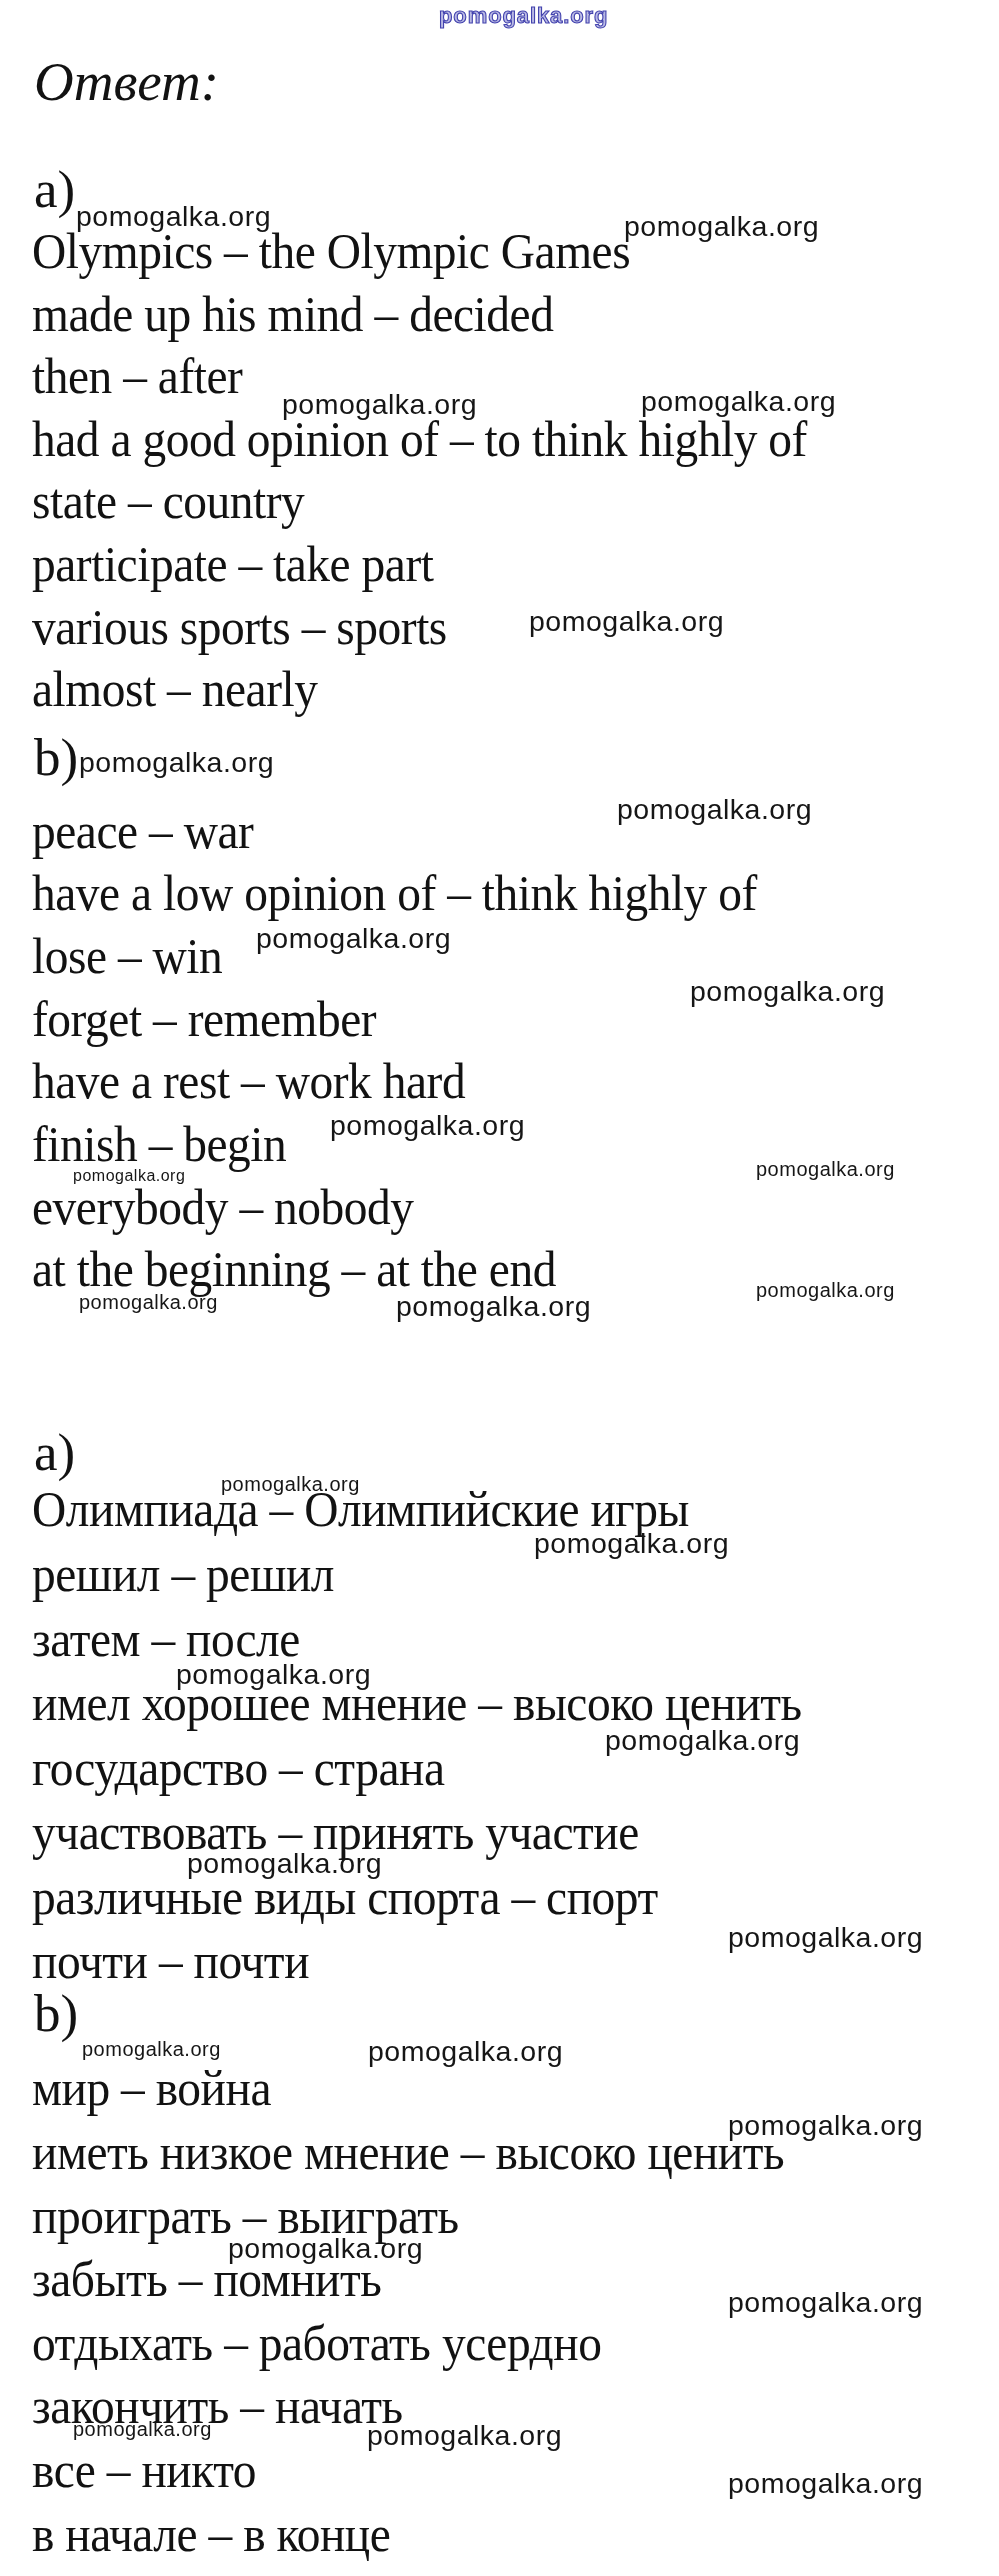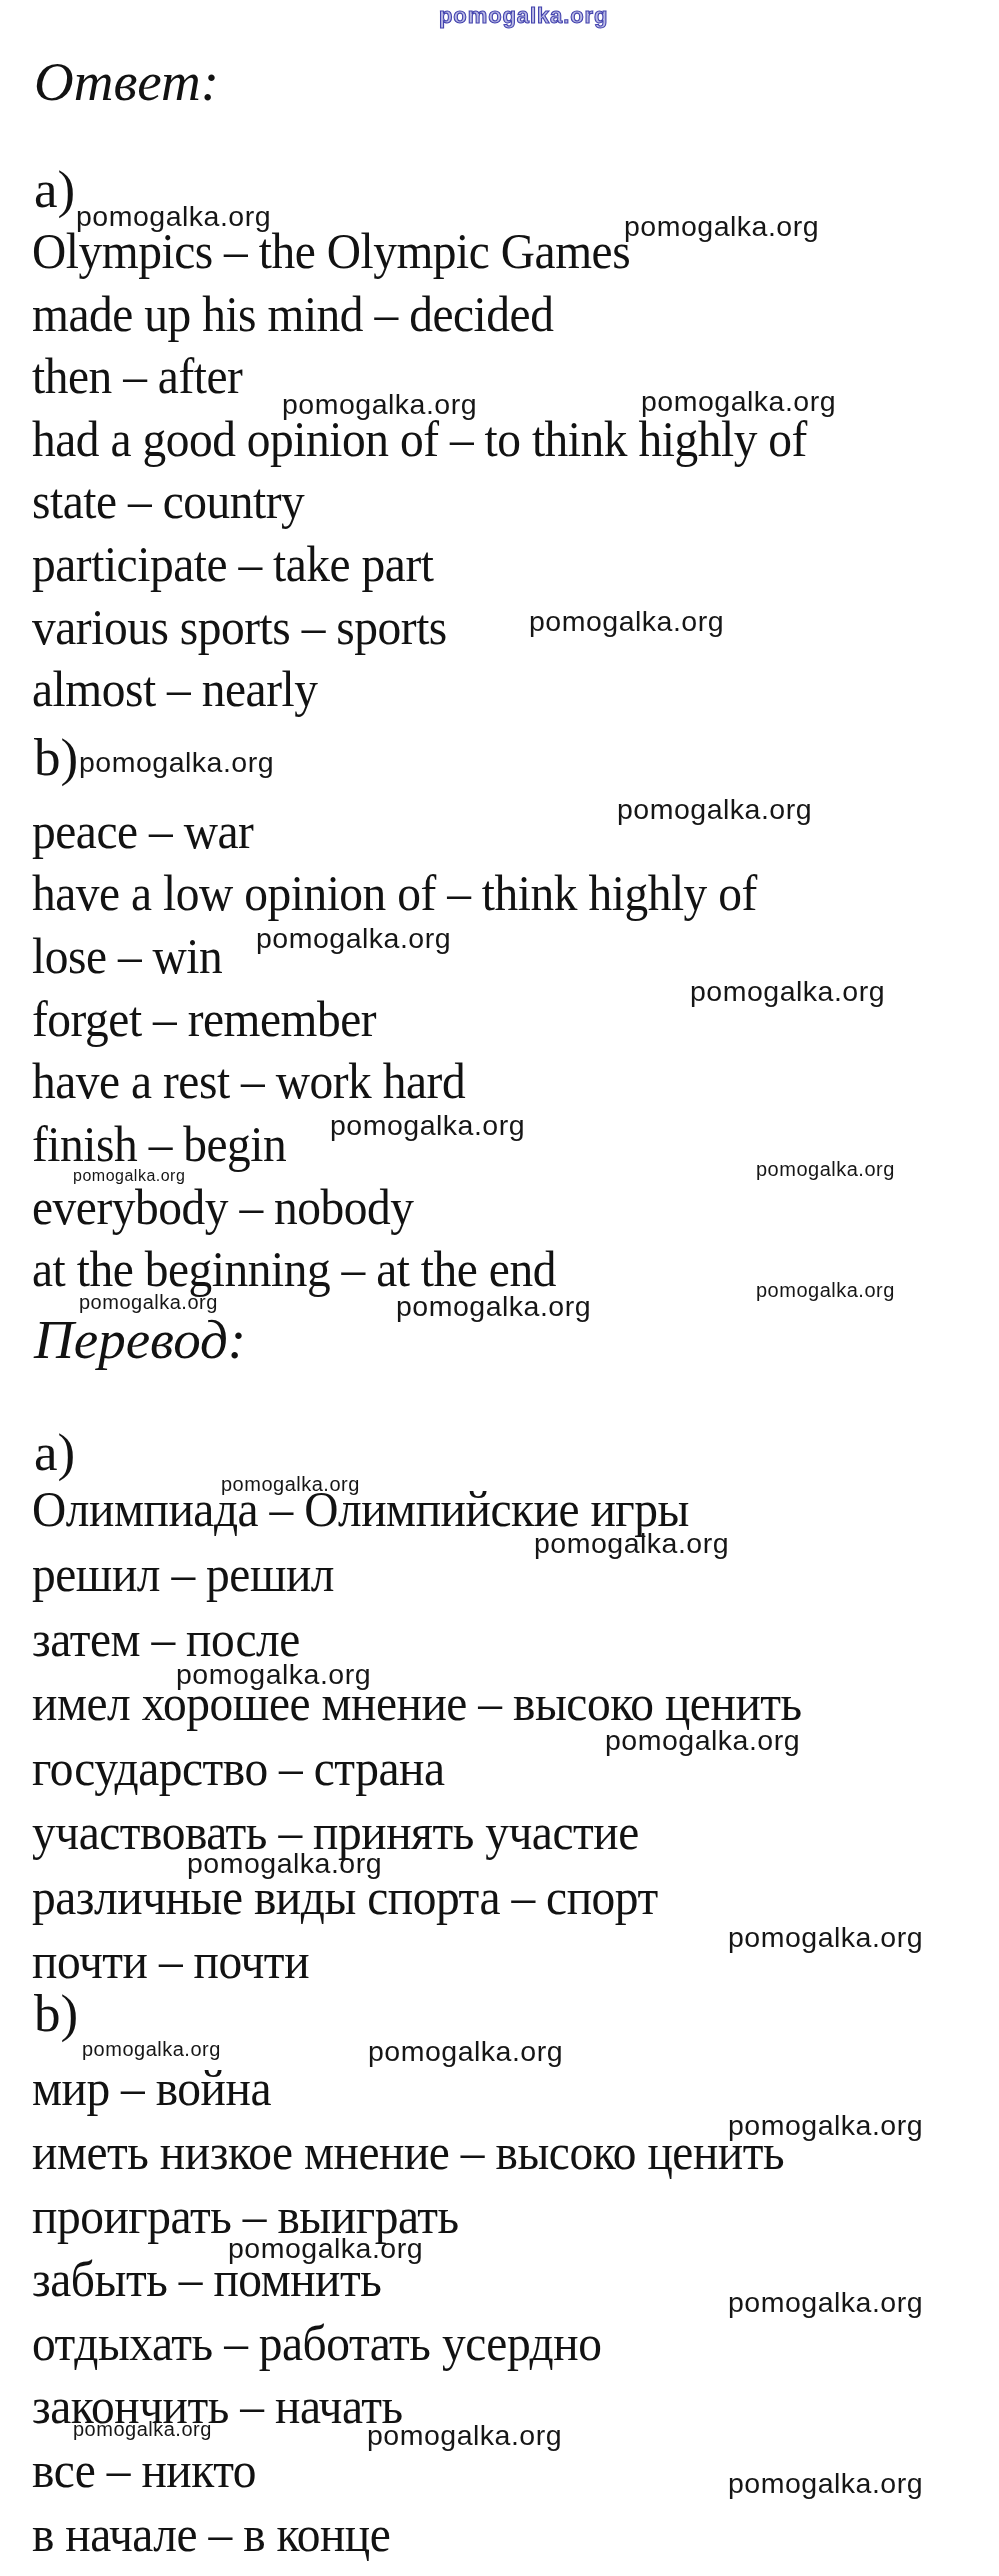--- a/index.html
+++ b/index.html
@@ -105,21 +105,20 @@
   <span class="wm wm-lg" style="left:330px; top:1111px">pomogalka.org</span>
   <div class="line" style="top:1119px">finish – begin</div>
   <span class="wm wm-md" style="left:756px; top:1159px">pomogalka.org</span>
   <span class="wm wm-xs" style="left:73px;  top:1168px">pomogalka.org</span>
   <div class="line" style="top:1182px">everybody – nobody</div>
   <div class="line" style="top:1244px">at the beginning – at the end</div>
   <span class="wm wm-md" style="left:756px; top:1280px">pomogalka.org</span>
   <span class="wm wm-md" style="left:79px;  top:1292px">pomogalka.org</span>
   <span class="wm wm-lg" style="left:396px; top:1292px">pomogalka.org</span>
 
-  <h1 class="heading" style="top:1312px">Перевод:</h1>
 
   <div class="section-label" style="top:1426px">a)</div>
   <span class="wm wm-md" style="left:221px; top:1474px">pomogalka.org</span>
 
   <div class="line" style="top:1484px">Олимпиада – Олимпийские игры</div>
   <span class="wm wm-lg" style="left:534px; top:1529px">pomogalka.org</span>
   <div class="line" style="top:1549px">решил – решил</div>
   <div class="line" style="top:1614px">затем – после</div>
   <span class="wm wm-lg" style="left:176px; top:1660px">pomogalka.org</span>
   <div class="line" style="top:1678px">имел хорошее мнение – высоко ценить</div>

